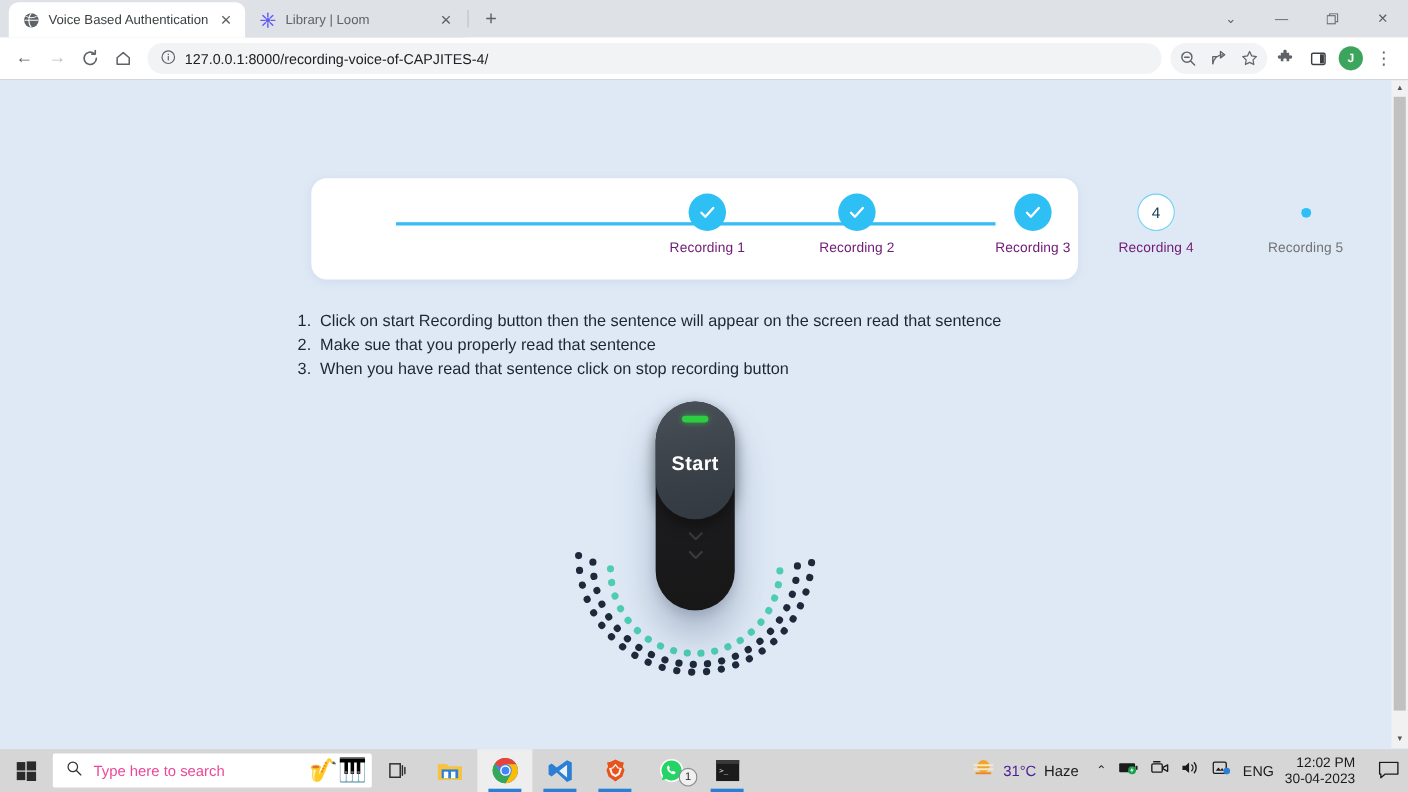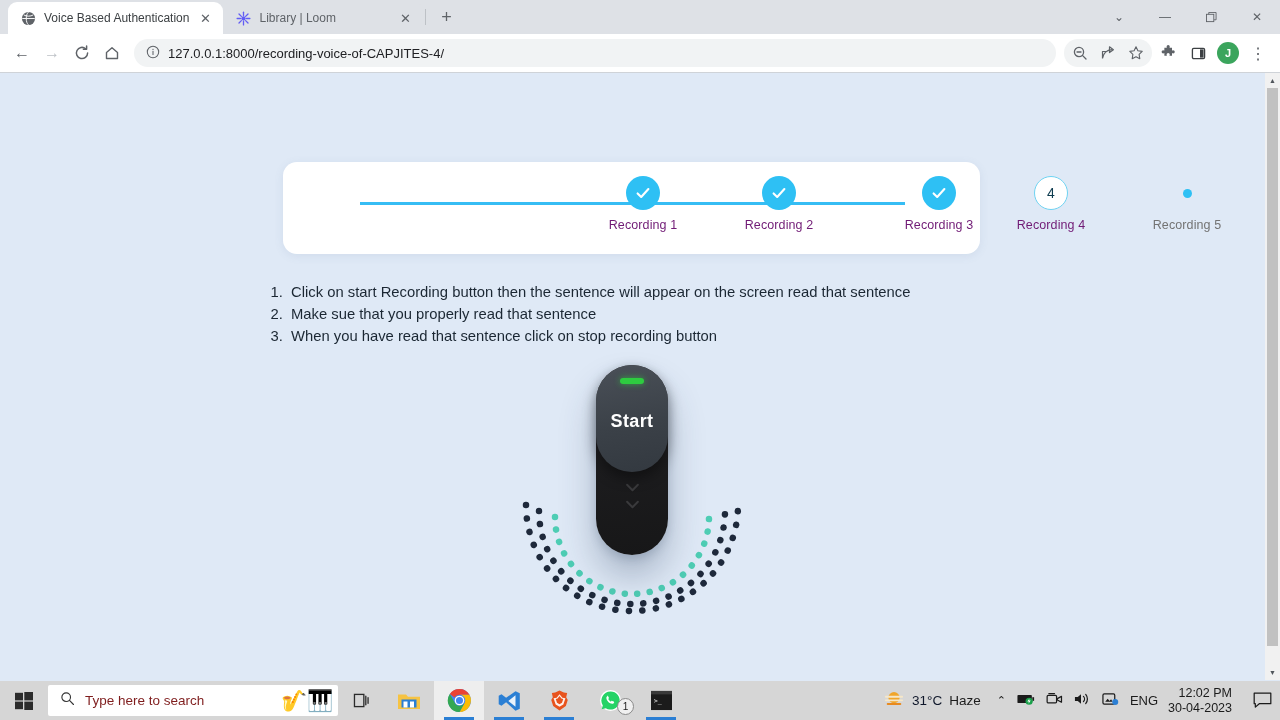--- a/index.html
+++ b/index.html
@@ -517,21 +517,21 @@
     </svg>
   </div>
 
   <div style="width:290px;height:31px;background:#ffffff;border-radius:2px;display:flex;align-items:center;gap:10px;padding:0 12px;position:relative;overflow:hidden;">
     <span>
       <svg width="15" height="15" viewBox="0 0 16 16">
         <circle cx="6.6" cy="6.6" r="4.6" fill="none" stroke="#333" stroke-width="1.2"></circle>
         <path d="M10.1 10.1L14.4 14.4" stroke="#333" stroke-width="1.2" stroke-linecap="round"></path>
       </svg>
     </span>
-    <span style="font-size:13.5px;color:#7f1d1d;text-align:right;">Type here to search</span>
+    <span style="font-size:13.5px;color:#ec4899;text-align:right;">Type here to search</span>
     <span style="position:absolute;right:4px;top:0;font-size:21px;line-height:31px;">🎷🎹</span>
   </div>
 
   <div style="width:46px;height:39px;display:flex;align-items:center;justify-content:center;">
     <svg width="17" height="15" viewBox="0 0 18 16">
       <rect x="1.5" y="1.5" width="10" height="13" fill="none" stroke="#2b2b2b" stroke-width="1.4"></rect>
       <path d="M13.6 3.4v9.2M16 5v6" stroke="#2b2b2b" stroke-width="1.4" stroke-linecap="round"></path>
     </svg>
   </div>
 
@@ -595,21 +595,21 @@
 
   <div style="display:flex;align-items:center;gap:7px;padding-right:16px;">
     <span>
       <svg width="22" height="20" viewBox="0 0 24 22">
         <circle cx="12" cy="9.5" r="6.2" fill="#f0a52a"></circle>
         <rect x="2" y="7.5" width="20" height="2" rx="1" fill="#f6e7c8"></rect>
         <rect x="2" y="11.5" width="20" height="2" rx="1" fill="#f6e7c8"></rect>
         <rect x="4" y="15.5" width="16" height="2" rx="1" fill="#e88a1f"></rect>
       </svg>
     </span>
-    <span style="font-size:13.5px;color:#0f172a;">31°C</span>
+    <span style="font-size:13.5px;color:#4c1d95;">31°C</span>
     <span style="font-size:13.5px;color:#1b1b1b;">Haze</span>
   </div>
 
   <div style="display:flex;align-items:center;gap:11px;padding-right:10px;">
     <span style="font-size:11px;color:#1b1b1b;">⌃</span>
     <span>
       <svg width="18" height="14" viewBox="0 0 20 14">
         <rect x="0.5" y="2.5" width="16" height="9" rx="1" fill="#1b1b1b"></rect>
         <rect x="17" y="5" width="2" height="4" fill="#1b1b1b"></rect>
         <circle cx="13.5" cy="9.5" r="4" fill="#1aa04a"></circle>

